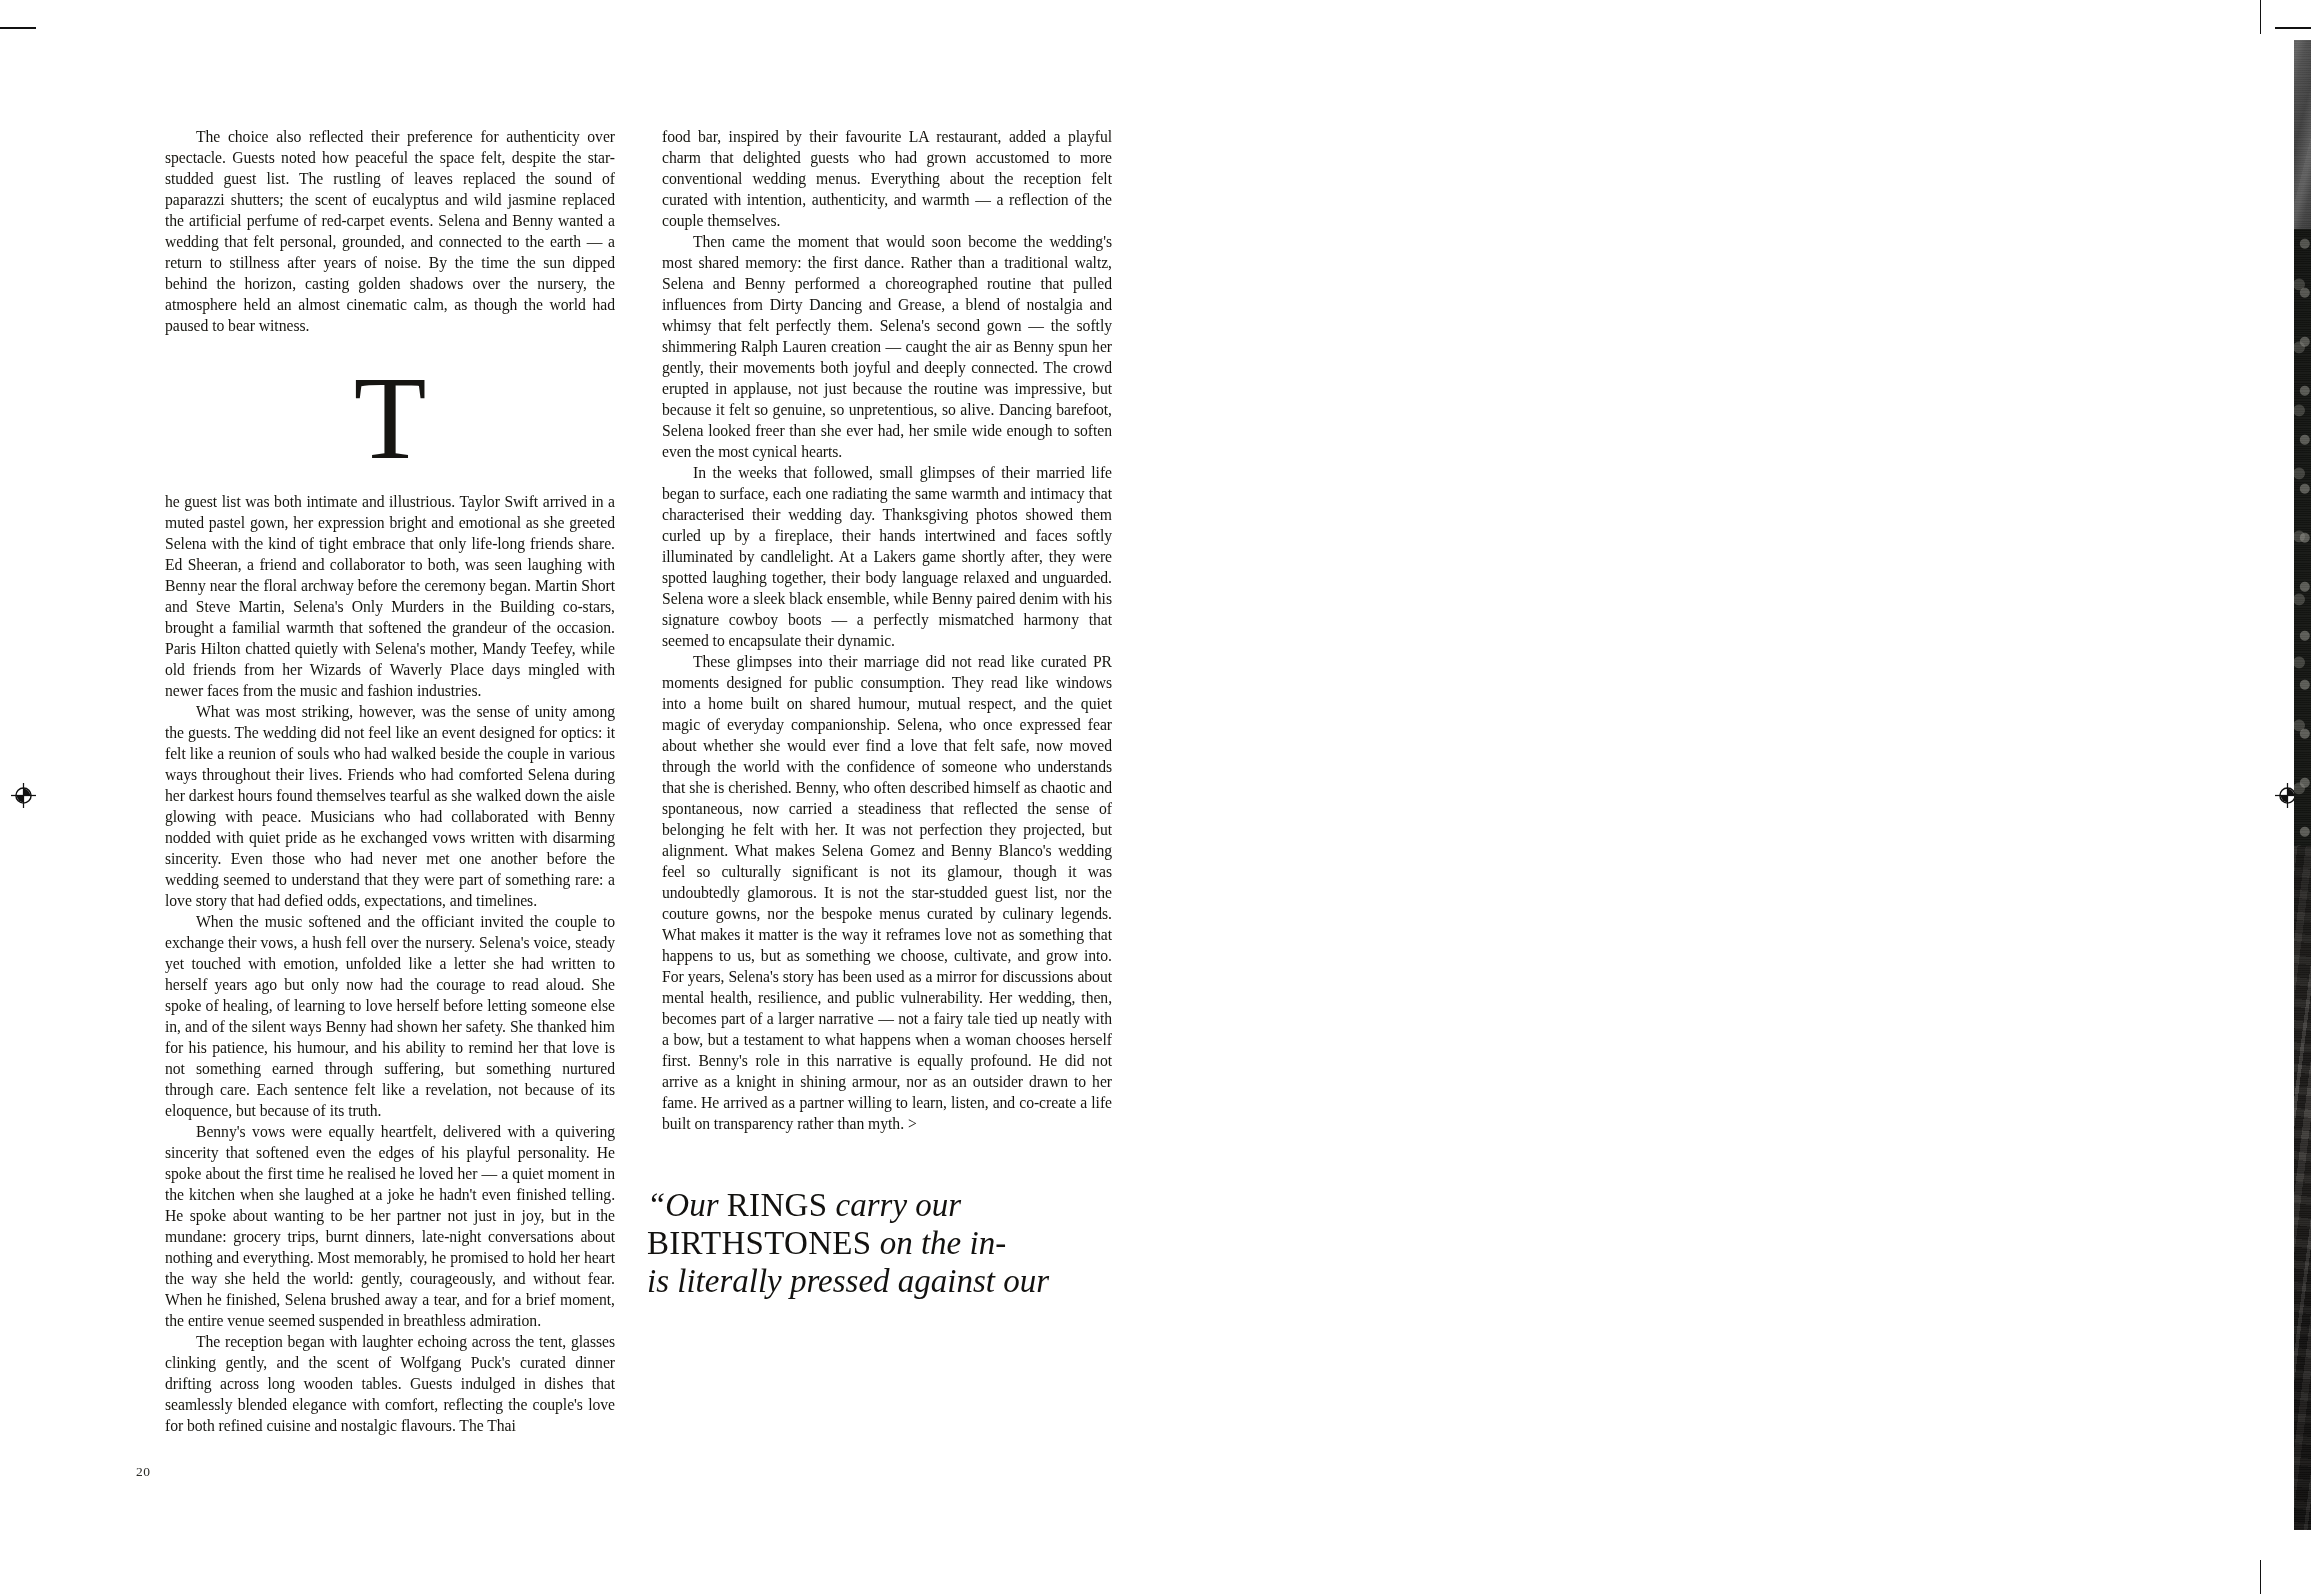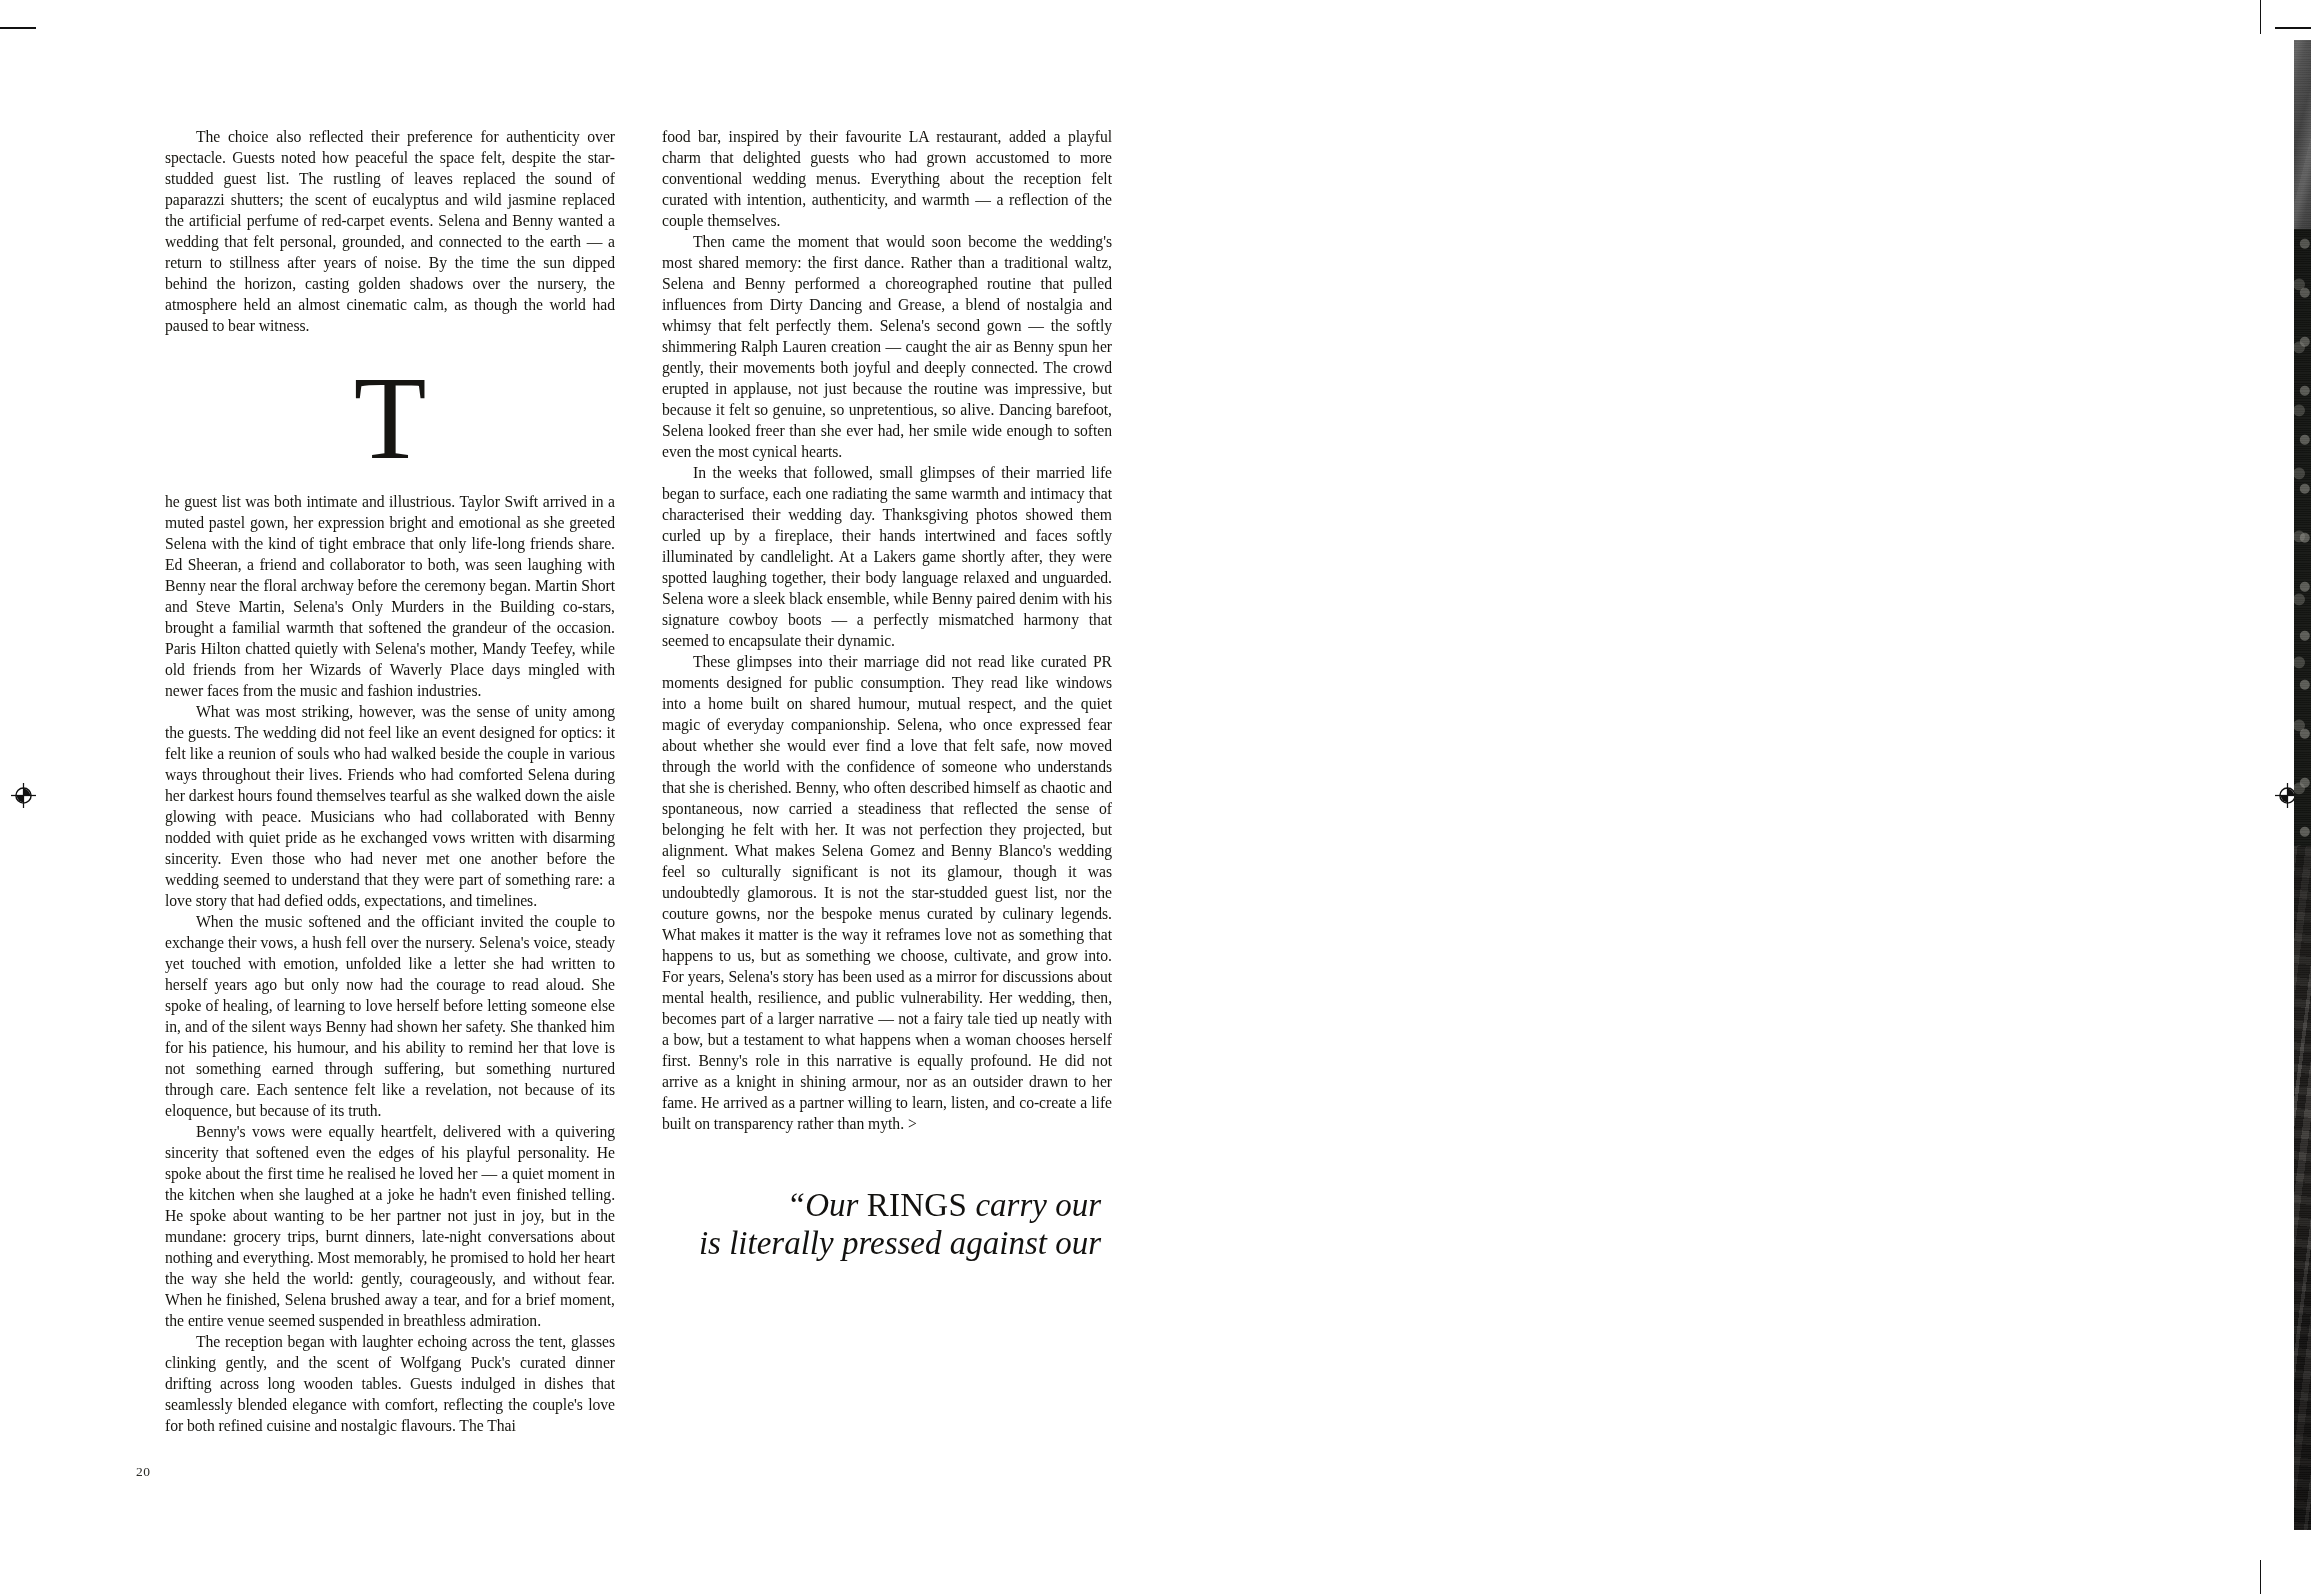--- a/index.html
+++ b/index.html
@@ -93,24 +93,24 @@
     font-size: 119px;
     line-height: 0.82;
     font-weight: 400;
     letter-spacing: 0;
     color: #161512;
   }
 
   
   .pull-quote {
     position: absolute;
-    left: 628px;
+    left: 597px;
     top: 1186px;
     width: 423px;
-    text-align: right;
+    text-align: left;
     font-size: 33px;
     line-height: 38px;
     color: #131210;
   }
   .pq-i { font-style: italic; }
   .pq-r { font-style: normal; letter-spacing: 0.3px; }
 
   .folio {
     position: absolute;
     left: 86px;
@@ -326,20 +326,23 @@
         <p>Then came the moment that would soon become the wedding's most shared memory: the first dance. Rather than a traditional waltz, Selena and Benny performed a choreographed routine that pulled influences from Dirty Dancing and Grease, a blend of nostalgia and whimsy that felt perfectly them. Selena's second gown — the softly shimmering Ralph Lauren creation — caught the air as Benny spun her gently, their movements both joyful and deeply connected. The crowd erupted in applause, not just because the routine was impressive, but because it felt so genuine, so unpretentious, so alive. Dancing barefoot, Selena looked freer than she ever had, her smile wide enough to soften even the most cynical hearts.</p>
         <p>In the weeks that followed, small glimpses of their married life began to surface, each one radiating the same warmth and intimacy that characterised their wedding day. Thanksgiving photos showed them curled up by a fireplace, their hands intertwined and faces softly illuminated by candlelight. At a Lakers game shortly after, they were spotted laughing together, their body language relaxed and unguarded. Selena wore a sleek black ensemble, while Benny paired denim with his signature cowboy boots — a perfectly mismatched harmony that seemed to encapsulate their dynamic.</p>
         <p>These glimpses into their marriage did not read like curated PR moments designed for public consumption. They read like windows into a home built on shared humour, mutual respect, and the quiet magic of everyday companionship. Selena, who once expressed fear about whether she would ever find a love that felt safe, now moved through the world with the confidence of someone who understands that she is cherished. Benny, who often described himself as chaotic and spontaneous, now carried a steadiness that reflected the sense of belonging he felt with her. It was not perfection they projected, but alignment. What makes Selena Gomez and Benny Blanco's wedding feel so culturally significant is not its glamour, though it was undoubtedly glamorous. It is not the star-studded guest list, nor the couture gowns, nor the bespoke menus curated by culinary legends. What makes it matter is the way it reframes love not as something that happens to us, but as something we choose, cultivate, and grow into. For years, Selena's story has been used as a mirror for discussions about mental health, resilience, and public vulnerability. Her wedding, then, becomes part of a larger narrative — not a fairy tale tied up neatly with a bow, but a testament to what happens when a woman chooses herself first. Benny's role in this narrative is equally profound. He did not arrive as a knight in shining armour, nor as an outsider drawn to her fame. He arrived as a partner willing to learn, listen, and co-create a life built on transparency rather than myth. &gt;</p>
       </div>
     </div>
 
     <div class="pull-quote">
       <div>
         <span class="pq-i">“Our </span><span class="pq-r">RINGS</span><span class="pq-i"> carry our</span>
       </div>
+      <div>
+        <span class="pq-r">BIRTHSTONES</span><span class="pq-i"> on the in-</span>
+      </div>
       <div class="pq-i">is literally pressed against our</div>
     </div>
 
     <div class="folio">20</div>
   </div>
 
   <div class="page page-right">
 
     <div class="photo-frame">
       <div class="photo-canvas">

